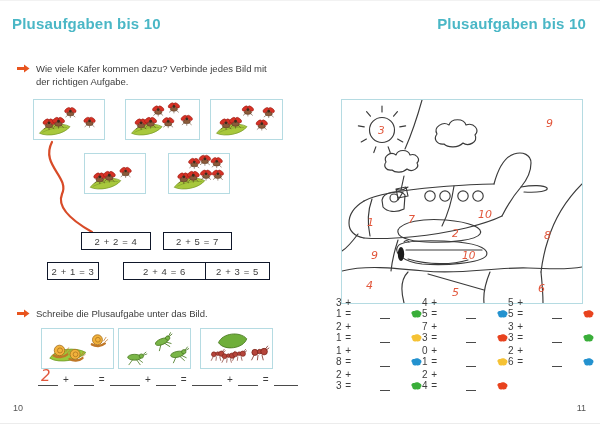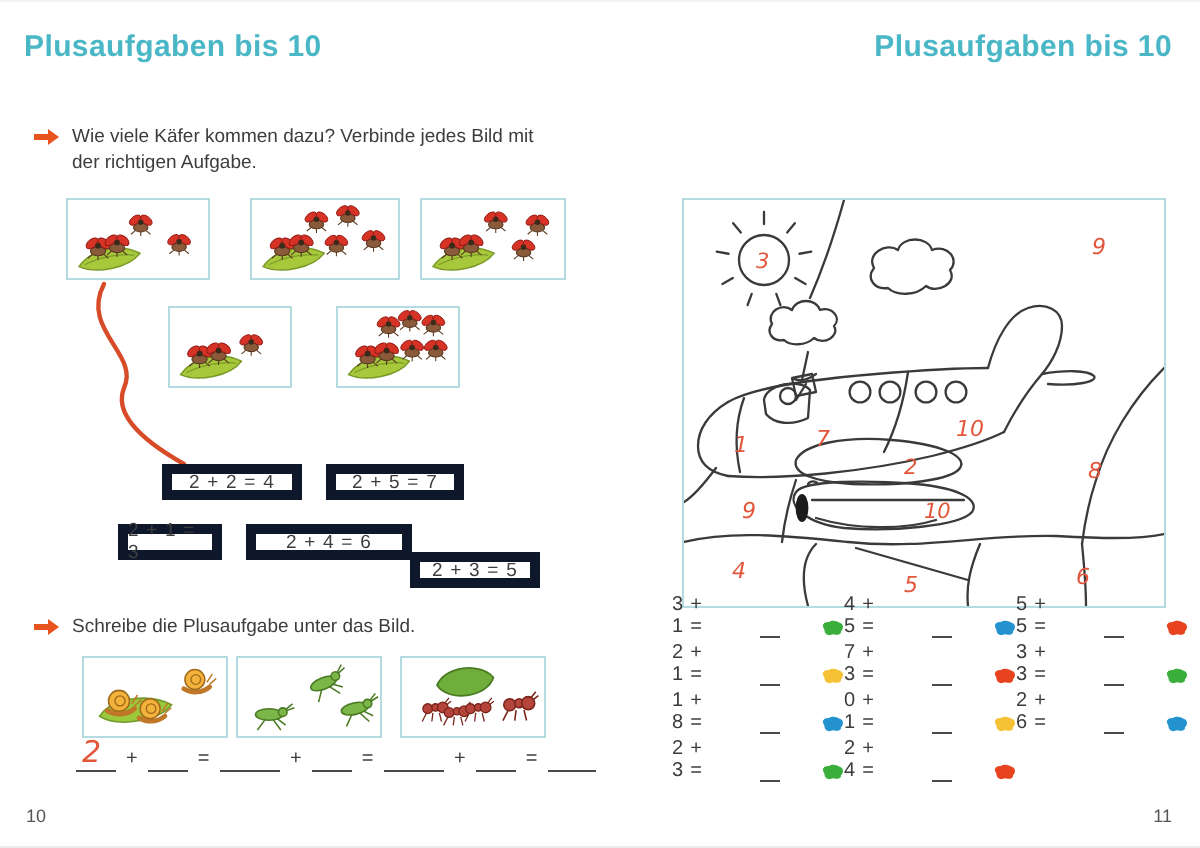--- a/index.html
+++ b/index.html
@@ -7,21 +7,21 @@
   .spread{position:relative;width:600px;height:424px;background:#fff;border-top:1px solid #f2f2f2;border-bottom:1px solid #ececec;box-sizing:border-box;}
   .page{position:absolute;top:0;width:300px;height:424px;}
   #left-page{left:0;} #right-page{left:300px;}
   .page-title{position:absolute;top:14px;font-size:15px;font-weight:bold;color:#4ab7c6;letter-spacing:.2px;}
   #left-page .page-title{left:12px;}
   #right-page .page-title{right:14px;}
   .instruction{position:absolute;display:flex;gap:6px;align-items:flex-start;}
   .instr-text{font-size:9.5px;line-height:1.38;color:#3d3d3d;width:238px;}
   .arrow-icon{flex:0 0 auto;margin-top:1px;}
   .pic-box{position:absolute;height:41px;border:1px solid #b5dbe2;background:#fff;box-sizing:border-box;}
-  .eq-box{position:absolute;height:18px;border:5px solid #0f172a;background:#fff;box-sizing:border-box;
+  .eq-box{position:absolute;height:18px;border:1px solid #0f172a;background:#fff;box-sizing:border-box;
           display:flex;align-items:center;justify-content:center;font-size:9.5px;color:#3d3d3d;letter-spacing:.6px;}
   .page-num{position:absolute;bottom:12px;font-size:9px;color:#555;}
   #left-page .page-num{left:13px;} #right-page .page-num{right:14px;}
   .ans-line{position:absolute;display:flex;align-items:flex-end;gap:5px;font-size:10px;color:#3d3d3d;}
   .blank{display:inline-block;width:20px;height:13px;border-bottom:1.2px solid #4a4a4a;position:relative;}
   .blank.wide{width:24px;}
   .hand{position:absolute;left:3px;bottom:0;font-size:15px;font-style:italic;color:#e2573c;font-family:"DejaVu Sans",sans-serif;}
   .op{padding-bottom:1px;}
   #coloring-frame{position:absolute;left:41px;top:98px;width:240px;height:203px;border:1px solid #b5dbe2;box-sizing:content-box;}
   #problems-grid{position:absolute;left:36px;top:303px;display:grid;grid-template-columns:86px 86px 86px;row-gap:9px;}
@@ -258,23 +258,23 @@
 
     <svg class="squiggle" width="300" height="424" viewBox="0 0 300 424">
       <path d="M52,141 C40,164 70,176 62,193 C56,208 76,222 92,231" fill="none" stroke="#d84b28" stroke-width="2.2" stroke-linecap="round"></path>
     </svg>
 
     <div id="eq-row1">
         <div class="eq-box" style="left:81px;top:231px;width:70px;">2 + 2 = 4</div>
         <div class="eq-box" style="left:163px;top:231px;width:69px;">2 + 5 = 7</div>
       </div>
     <div id="eq-row2">
-        <div class="eq-box" style="left:59px;top:261px;width:52px;">2 + 1 = 3</div>
+        <div class="eq-box" style="left:47px;top:261px;width:52px;">2 + 1 = 3</div>
         <div class="eq-box" style="left:123px;top:261px;width:83px;">2 + 4 = 6</div>
-        <div class="eq-box" style="left:205px;top:261px;width:65px;margin-top:14px;">2 + 3 = 5</div>
+        <div class="eq-box" style="left:205px;top:261px;width:65px;">2 + 3 = 5</div>
       </div>
 
     <div class="instruction" style="left:17px;top:306px;">
       <svg class="arrow-icon" width="13" height="11" viewBox="0 0 13 11">
         <path d="M0,4 H7 V1.5 L12.5,5.5 L7,9.5 V7 H0 Z" fill="#e8541e"></path>
       </svg>
       <div class="instr-text">Schreibe die Plusaufgabe unter das Bild.</div>
     </div>
 
     <div id="animal-row">

